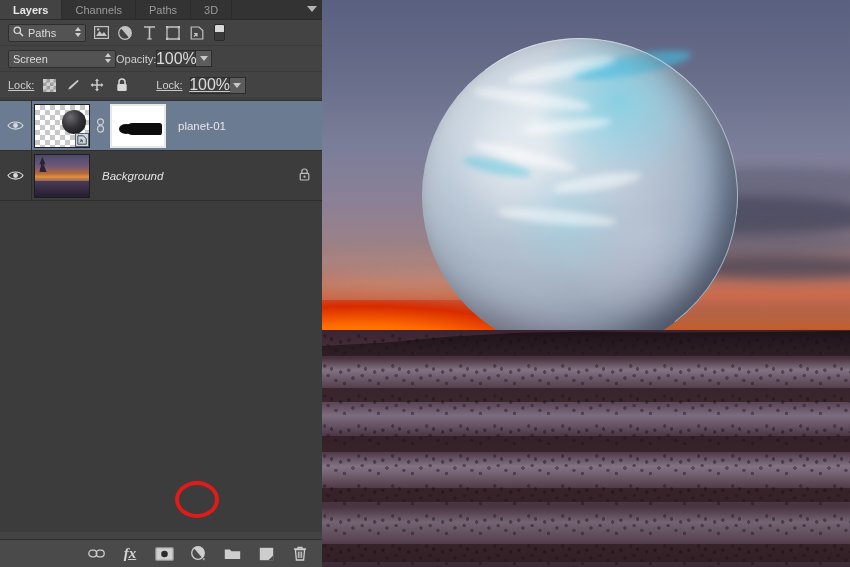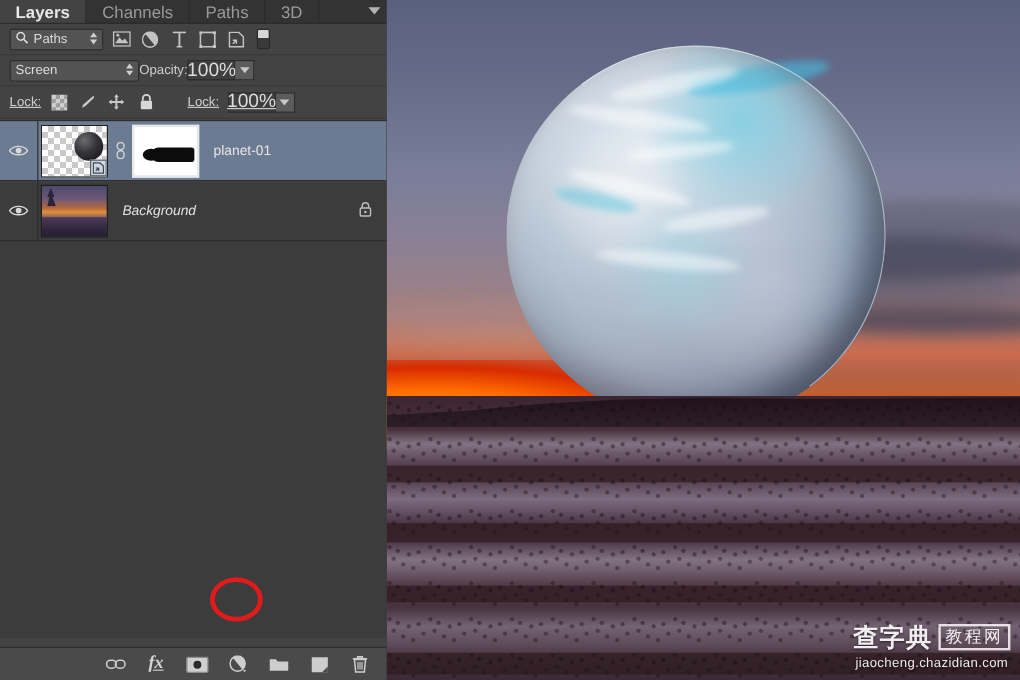--- a/index.html
+++ b/index.html
@@ -87,21 +87,21 @@
   .wm-box{ border:2px solid rgba(245,240,242,.9); padding:0 4px; color:#f2eef0;
            font-size:14px; letter-spacing:2px; }
   .wm-url{ color:#efe9ec; font-size:11px; letter-spacing:.3px; margin-top:2px;
            text-shadow:0 1px 2px rgba(0,0,0,.7); }
 
   
   #panel{ position:absolute; left:0; top:0; width:322px; height:567px; background:#434343;
           color:#c8c8c8; font-size:11px; }
   .tabbar{ height:20px; background:#333333; display:flex; align-items:stretch;
            border-bottom:1px solid #2b2b2b; position:relative; }
-  .tab{ padding:0 13px; display:flex; align-items:center; color:#9a9a9a; font-size:14px;
+  .tab{ padding:0 13px; display:flex; align-items:center; color:#9a9a9a; font-size:11px;
         border-right:1px solid #2b2b2b; cursor:default; }
   .tab.active{ background:#434343; color:#e8e8e8; font-weight:bold; }
   .tabfill{ flex:1; border-right:none; }
   .panel-menu{ position:absolute; right:5px; top:6px; width:0; height:0;
                border-left:5px solid transparent; border-right:5px solid transparent;
                border-top:6px solid #b4b4b4; }
 
   .row{ display:flex; align-items:center; padding:0 8px; }
   .filter-row{ height:26px; border-bottom:1px solid #3a3a3a; gap:6px; }
   .kind-select{ width:78px; height:18px; background:#535353; border:1px solid #2e2e2e;
@@ -215,27 +215,20 @@
       <div class="darkstrip ds1"></div>
       <div class="snowband sb2"></div>
       <div class="darkstrip ds2"></div>
       <div class="snowband sb3"></div>
       <div class="darkstrip ds3"></div>
       <div class="snowband sb4"></div>
       <div class="darkstrip ds4"></div>
       <div class="noise"></div>
     </div>
 
-    <div class="watermark">
-      <div class="wm-row">
-        <span class="wm-main">查字典</span>
-        <span class="wm-box">教程网</span>
-      </div>
-      <div class="wm-url">jiaocheng.chazidian.com</div>
-    </div>
   </div>
 
   <div id="panel">
 
     <div class="tabbar">
       <div class="tab active">Layers</div>
       <div class="tab">Channels</div>
       <div class="tab">Paths</div>
       <div class="tab">3D</div>
       <div class="tab tabfill"></div>

